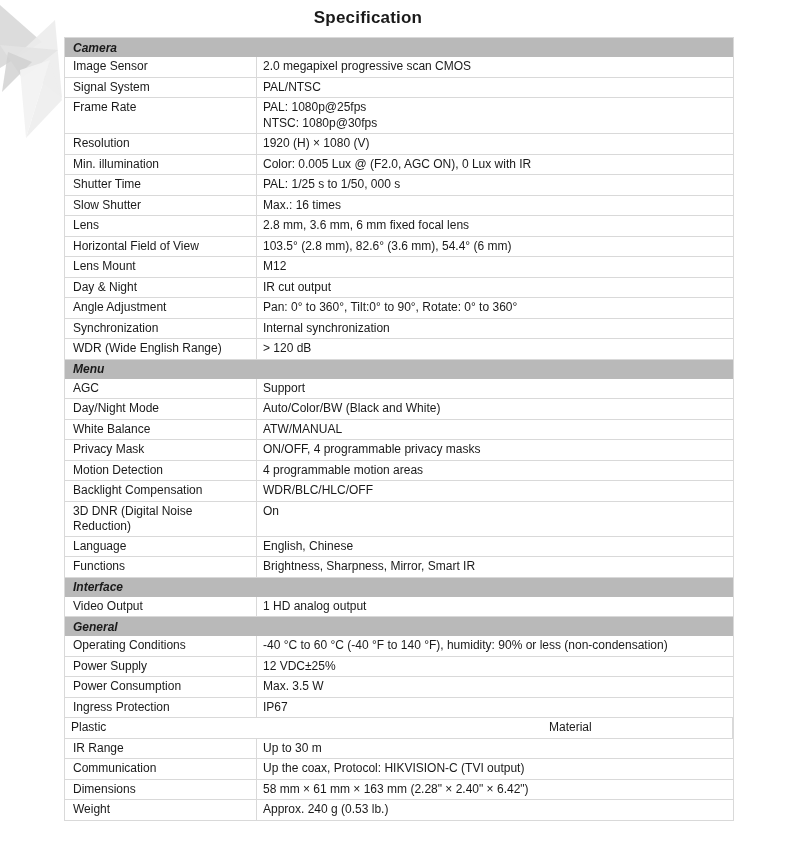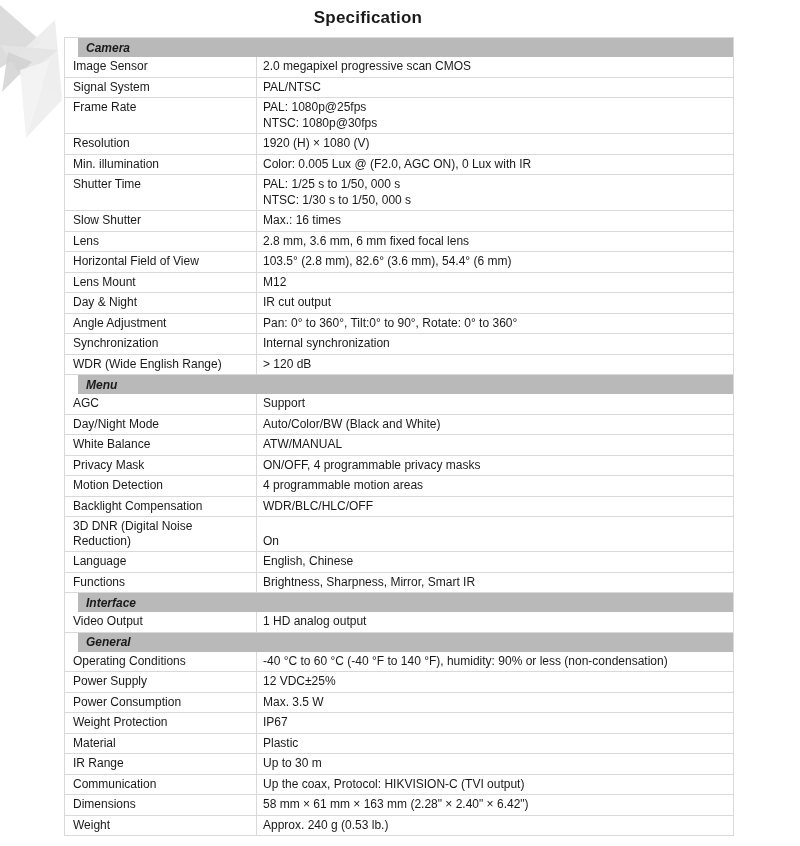--- a/index.html
+++ b/index.html
@@ -20,36 +20,36 @@
   }
   .spec-table{
     position:absolute;left:64px;top:37px;width:670px;
     border:1px solid var(--row-border);
     font-size:12px;
   }
   .section-header{
     background:var(--header-bg);
     height:19px;display:flex;align-items:center;
     padding:0 8px;
-    font-weight:bold;font-style:italic;font-size:12px;margin-left:13px;
+    font-weight:bold;font-style:italic;font-size:12px;
   }
   .spec-row{
     display:flex;border-bottom:1px solid var(--row-border);
     background:#fff;
   }
   .spec-row:last-child{border-bottom:none;}
   .cell{padding:2px 8px;}
   .cell.label{
     width:192px;flex:0 0 192px;
     border-right:1px solid var(--row-border);
     display:flex;
     line-height:15px;
   }
   .cell.value{
-    flex:1;display:flex;flex-direction:column;justify-content:flex-end;
+    flex:1;display:flex;flex-direction:column;justify-content:flex-start;
     padding-left:6px;
   }
   .vline{line-height:15.5px;min-height:15.5px;}
 </style>
 </head>
 <body>
 
 <svg class="watermark" viewBox="0 0 66 140">
   <polygon points="0,5 42,42 0,68" fill="#d6d6d6" opacity="0.85"></polygon>
   <polygon points="55,20 12,60 62,98" fill="#ececec" opacity="0.9"></polygon>
@@ -105,21 +105,20 @@
       <div class="cell value">
         <div class="vline">Color: 0.005 Lux @ (F2.0, AGC ON), 0 Lux with IR</div>
       </div>
     </div>
     <div class="spec-row">
       <div class="cell label">
         <span>Shutter Time</span>
       </div>
       <div class="cell value">
         <div class="vline">PAL: 1/25 s to 1/50, 000 s</div>
-        <div class="vline">NTSC: 1/30 s to 1/50, 000 s</div>
       </div>
     </div>
     <div class="spec-row">
       <div class="cell label">
         <span>Slow Shutter</span>
       </div>
       <div class="cell value">
         <div class="vline">Max.: 16 times</div>
       </div>
     </div>
@@ -287,32 +286,32 @@
     <div class="spec-row">
       <div class="cell label">
         <span>Power Consumption</span>
       </div>
       <div class="cell value">
         <div class="vline">Max. 3.5 W</div>
       </div>
     </div>
     <div class="spec-row">
       <div class="cell label">
-        <span>Weight Protection</span>
+        <span>Ingress Protection</span>
       </div>
       <div class="cell value">
         <div class="vline">IP67</div>
       </div>
     </div>
     <div class="spec-row">
+      <div class="cell value">
+        <div class="vline">Plastic</div>
+      </div>
       <div class="cell label">
         <span>Material</span>
-      </div>
-      <div class="cell value">
-        <div class="vline">Plastic</div>
       </div>
     </div>
     <div class="spec-row">
       <div class="cell label">
         <span>IR Range</span>
       </div>
       <div class="cell value">
         <div class="vline">Up to 30 m</div>
       </div>
     </div>

